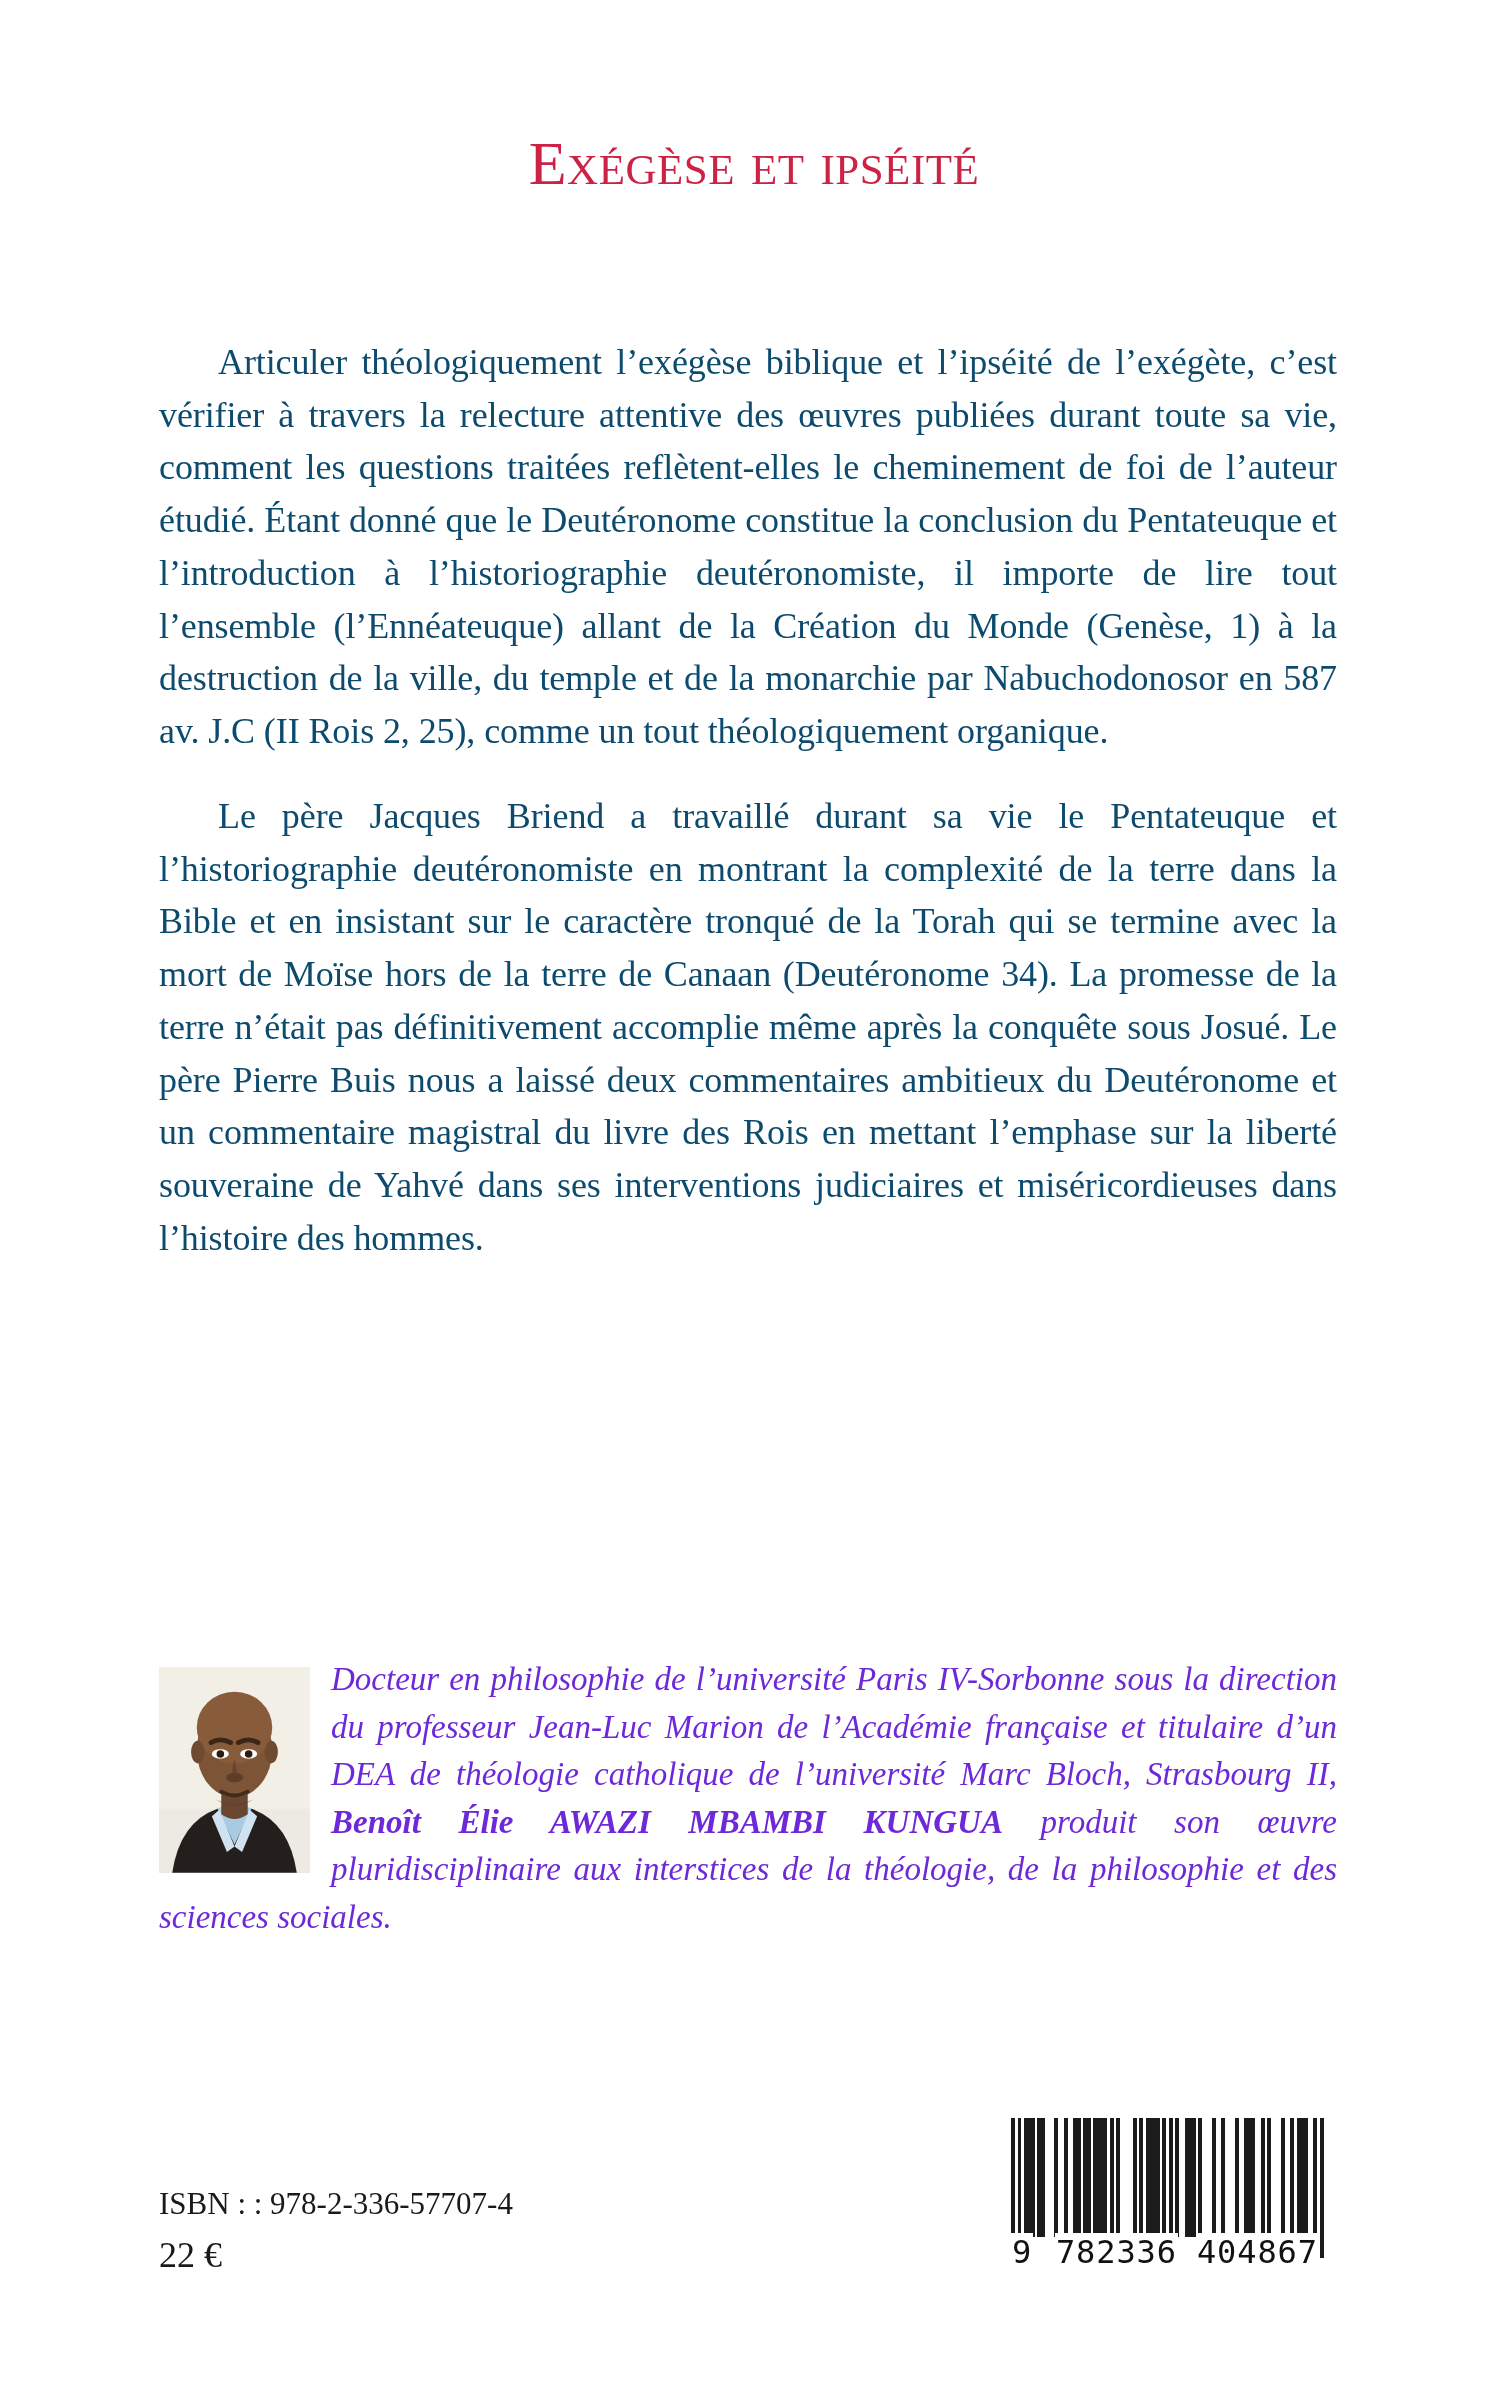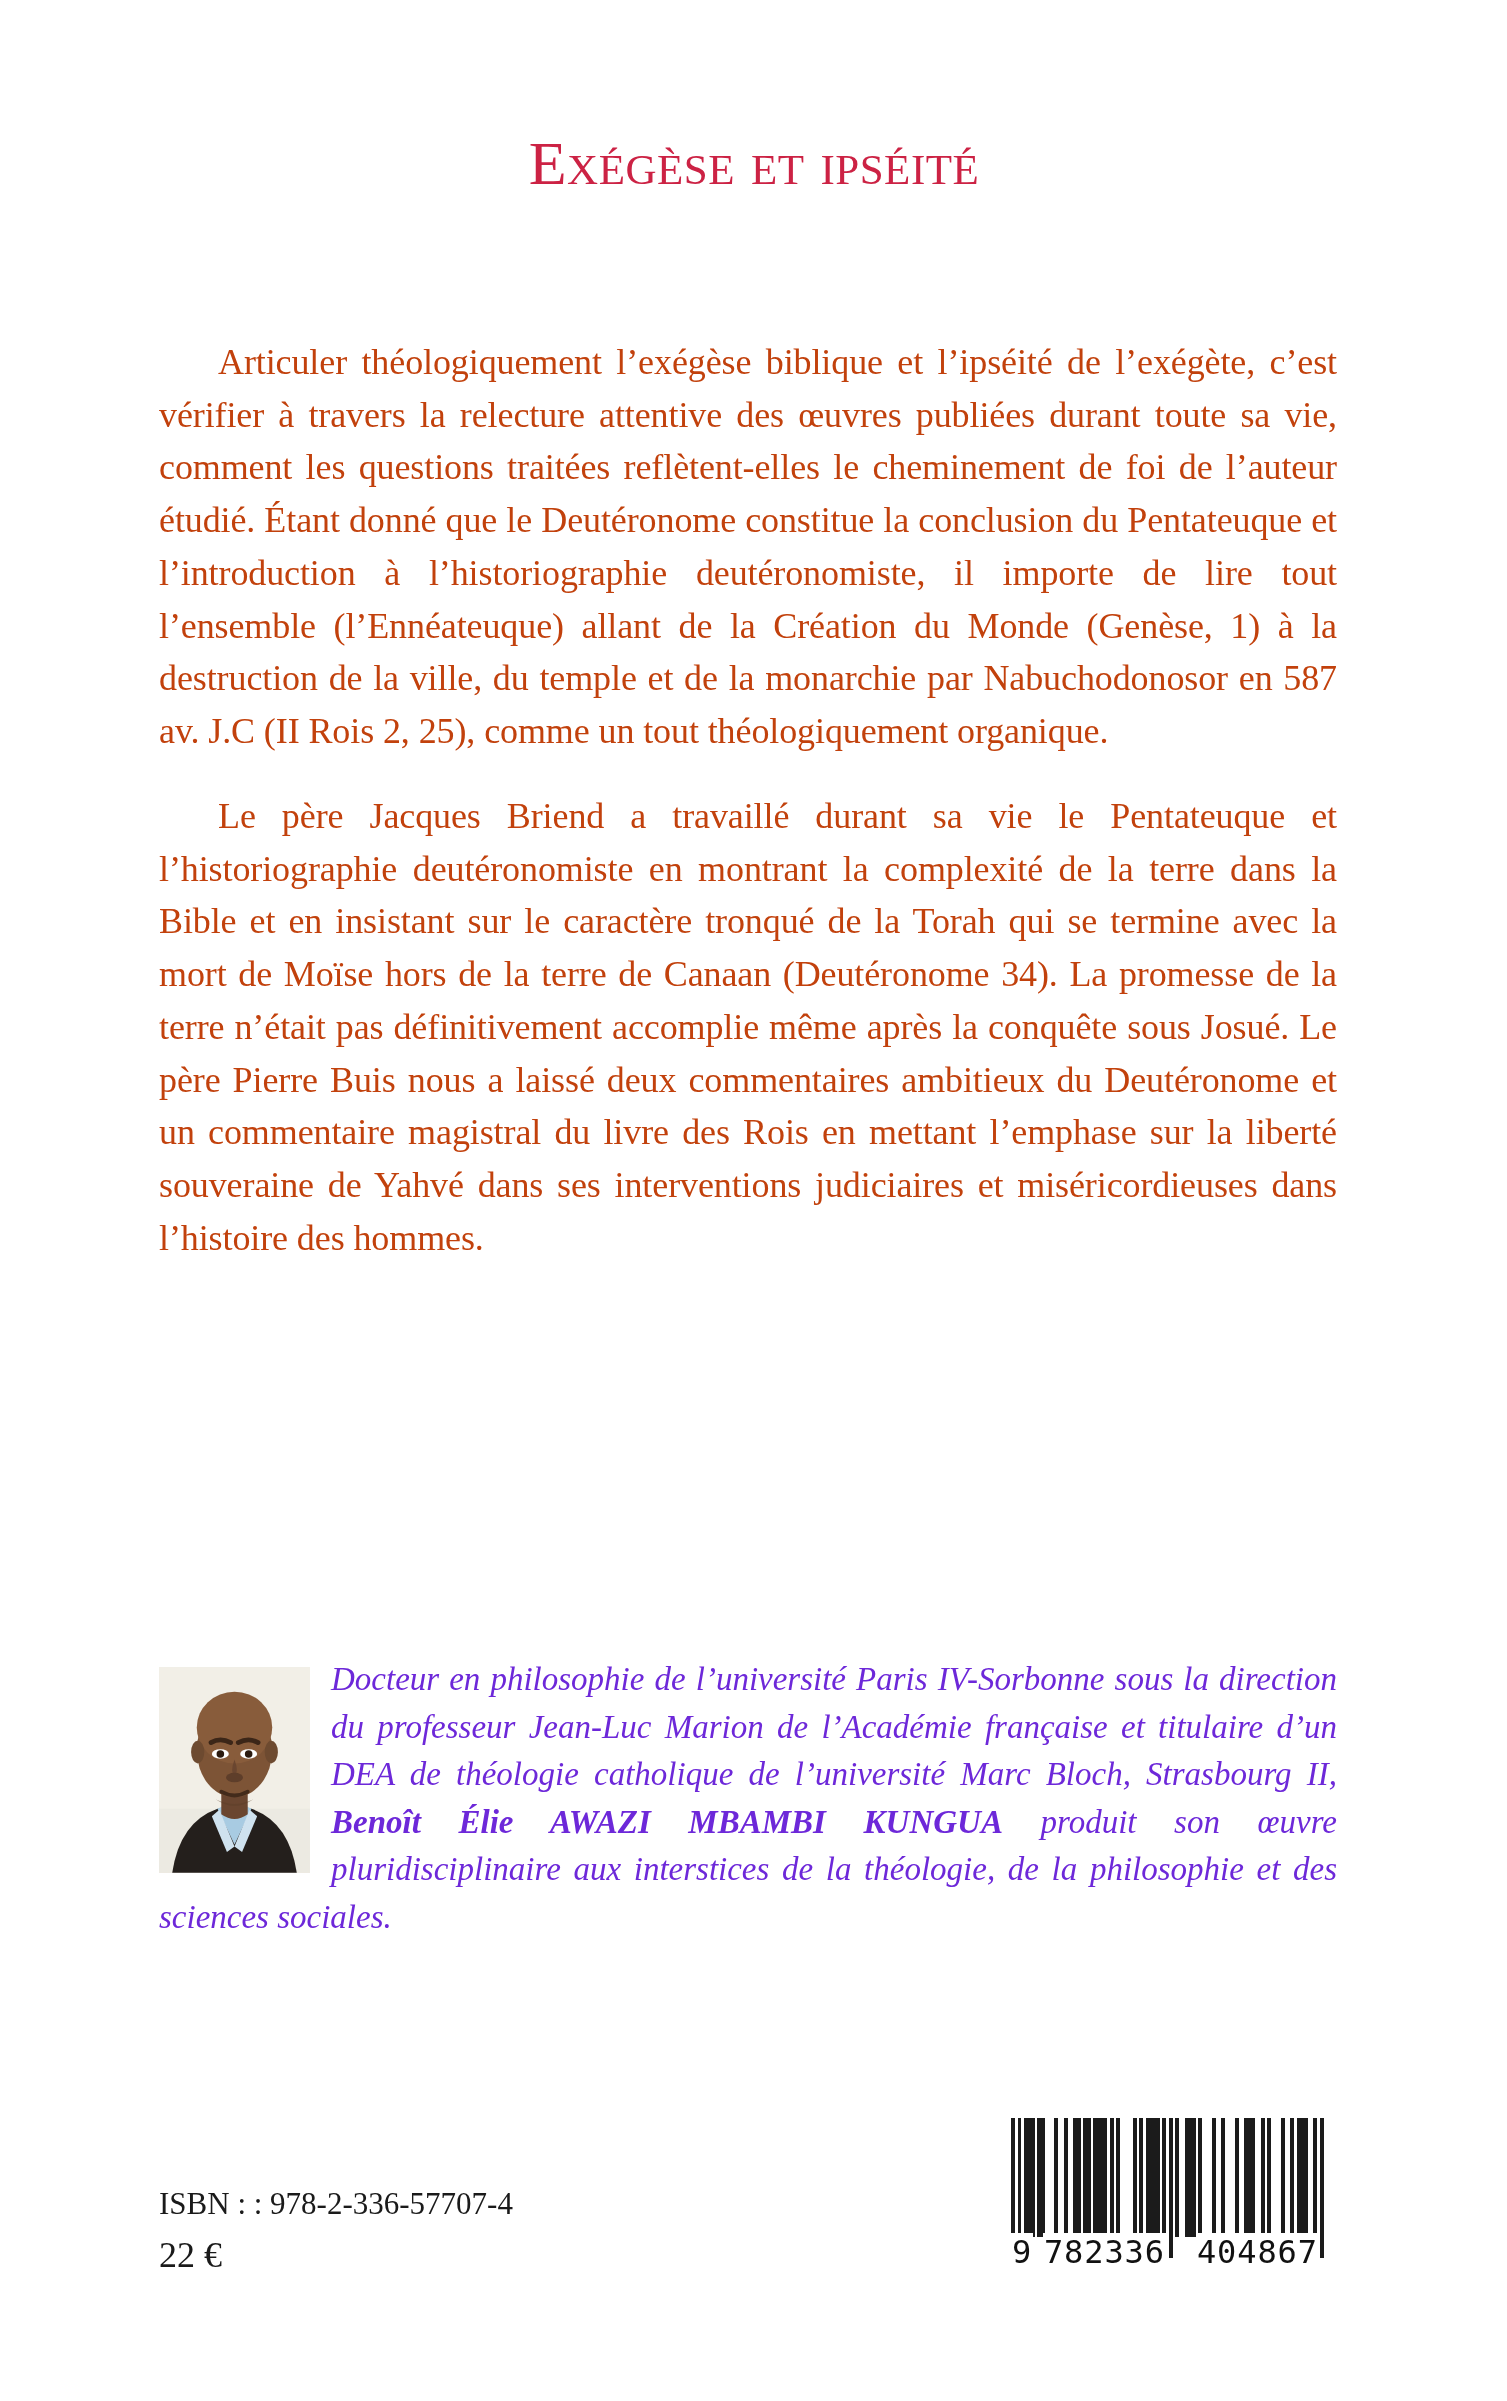--- a/index.html
+++ b/index.html
@@ -44,21 +44,21 @@
     width: 1178px;
   }
   .para {
     margin: 0 0 32px 0;
     text-align: justify;
     text-justify: inter-word;
     font-size: 36px;
     line-height: 1.465;
     text-indent: 59px;
     font-family: "Liberation Serif", "DejaVu Serif", serif;
-    color: #c2410c;
+    color: #0c4a6e;
     hyphens: none;
     letter-spacing: -0.1px;
   }
   .para.last-para { margin-bottom: 16px; }
 
   
   .bio-block {
     position: absolute;
     left: 159px;
     top: 1656px;
@@ -131,21 +131,21 @@
     color: #111;
     background: transparent;
   }
   .bc-d {
     position: absolute;
     top: 0;
     background: #ffffff;
     padding: 0 0.9px;
   }
   .bc-left  { left: 0px; }
-  .bc-mid   { left: 32px; }
+  .bc-mid   { left: 44px; }
   .bc-right { left: 185px; }
 </style>
 </head>
 <body>
 
 <div class="page">
 
   <div class="title-block">
     <span class="title">Exégèse et ipséité</span>
   </div>

